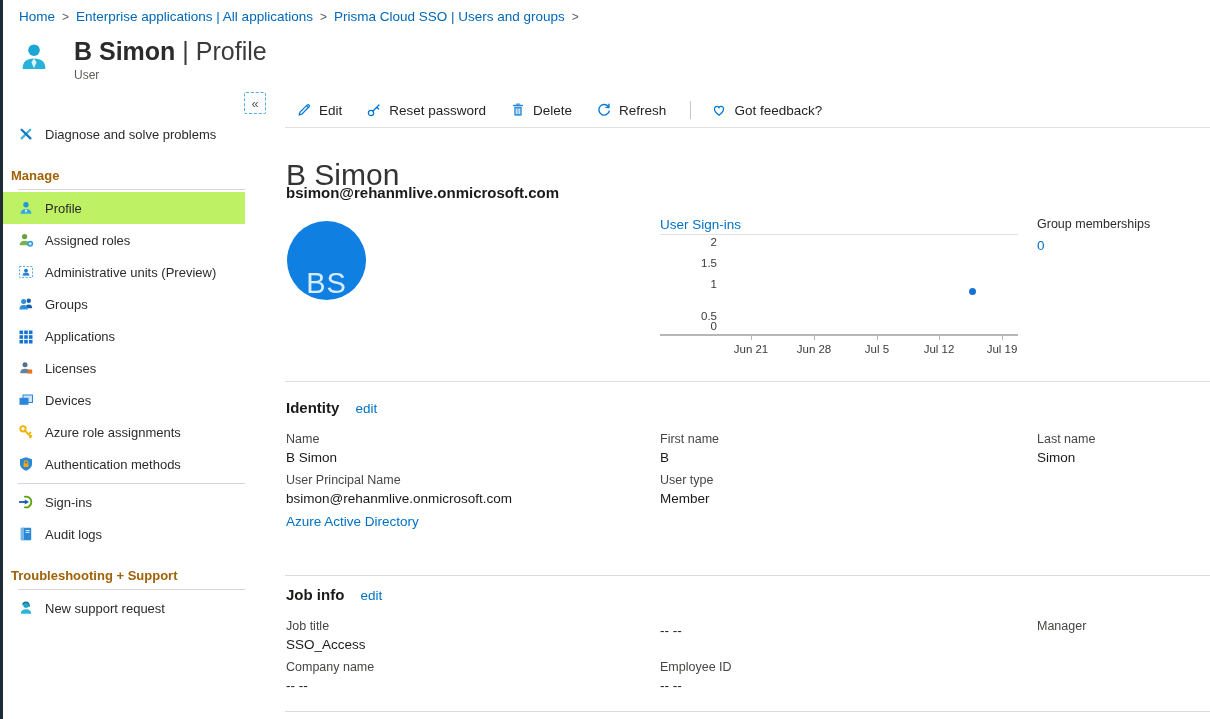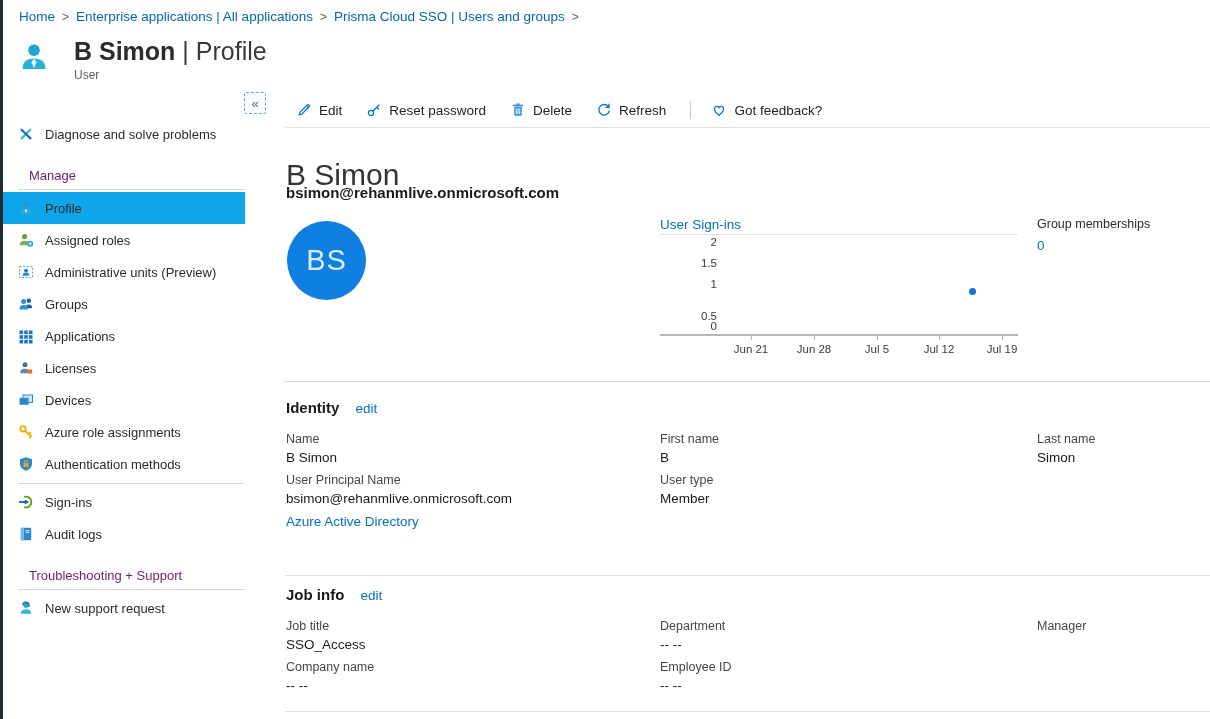--- a/index.html
+++ b/index.html
@@ -35,31 +35,31 @@
 
   
   .toolbar { position:absolute; left:296px; top:97px; height:26px; display:flex; align-items:center; }
   .tb-btn { display:inline-flex; align-items:center; gap:7px; margin-right:24px; color:#252423; cursor:pointer; font-size:13.5px; white-space:nowrap; }
   .tb-divider { width:1px; height:18px; background:#c8c6c4; margin:0 20px 0 0; }
   .toolbar-rule { position:absolute; left:285px; right:0; top:127px; height:1px; background:#e1dfdd; }
 
   
   .sidebar { position:absolute; left:3px; top:118px; width:242px; }
   .nav-item { display:flex; align-items:center; height:32px; padding-left:15px; cursor:pointer; color:#2b2b2b; }
-  .nav-item.selected { background:#0ea5e9; }
+  .nav-item.selected { background:#bef264; }
   .nav-item .nico { width:16px; height:16px; margin-right:11px; flex:0 0 16px; }
-  .nav-header { font-weight:400; color:#701a75; padding-left:26px; margin-top:16px; height:20px; line-height:20px; }
+  .nav-header { font-weight:700; color:#a16207; padding-left:8px; margin-top:16px; height:20px; line-height:20px; }
   .nav-rule { height:1px; background:#d8d6d4; margin:3px 0 2px 15px; }
 
   
   .h1-name { position:absolute; left:286px; top:138px; font-size:30px; font-weight:400; color:#333; }
   .email-line { position:absolute; left:286px; top:184px; font-size:15px; font-weight:700; color:#1b1a19; }
   .avatar-big {
     position:absolute; left:287px; top:221px; width:79px; height:79px; border-radius:50%;
-    display:flex; align-items:center; justify-content:center;
+    display:flex; align-items:flex-end; justify-content:center;
     font-size:29px; color:#d8ecfd; letter-spacing:1px;
   }
 
   
   .chart { position:absolute; left:660px; top:212px; width:358px; height:150px; }
   .chart-title { position:absolute; left:0; top:5px; font-size:13.5px; color:#0071c5; cursor:pointer; }
   .chart-toprule { position:absolute; left:0; top:22px; width:358px; height:1px; background:#e4e2e0; }
   .ytick { position:absolute; left:7px; width:50px; text-align:right; font-size:11.5px; color:#3b3a39; transform:translateY(-6px); }
   .xaxis { position:absolute; left:0; top:122px; width:358px; height:2px; background:#b8b6b4; }
   .xtickmark { position:absolute; top:124px; width:1px; height:4px; background:#b8b6b4; }
@@ -356,21 +356,20 @@
   <span class="sh-title">Job info</span>
   <a class="sh-edit">edit</a>
 </div>
 
 <div class="fields-grid" style="top:619px">
   <div class="field">
     <div class="field-label">Job title</div>
     <div class="field-value">SSO_Access</div>
   </div>
   <div class="field">
-    <div class="field-label">Department</div>
     <div class="field-value">-- --</div>
   </div>
   <div class="field">
     <div class="field-label">Manager</div>
     <div class="field-value"></div>
   </div>
   <div class="field">
     <div class="field-label">Company name</div>
     <div class="field-value">-- --</div>
   </div>

